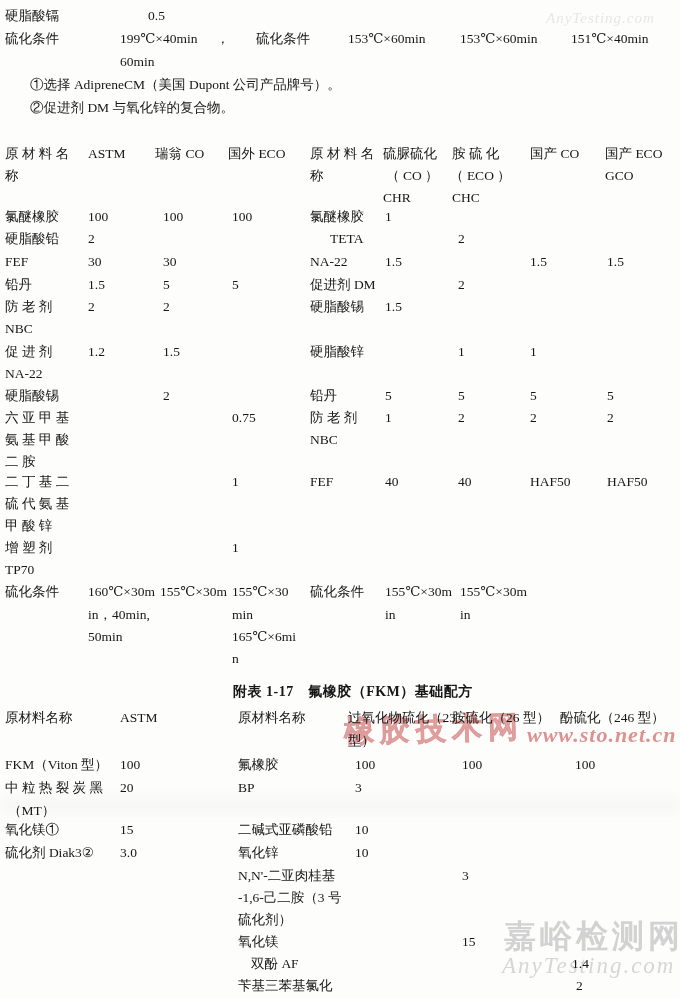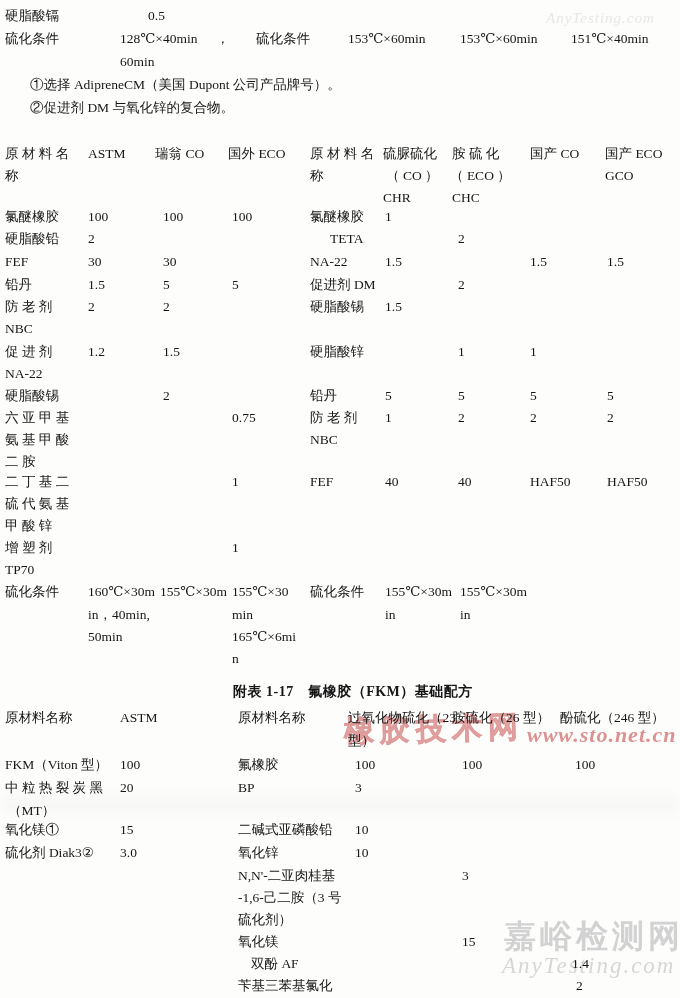--- a/index.html
+++ b/index.html
@@ -56,21 +56,21 @@
       <span class="cell wm-gray-cjk" style="left: 504px; top: 918px;">嘉峪检测网</span>
       <span class="cell wm-gray-lat" style="left: 502px; top: 953px;">AnyTesting.com</span>
     </div>
 
   <div class="smudge"></div>
 
   <div class="text-layer">
       <span class="cell" style="left: 5px; top: 8px;">硬脂酸镉</span>
       <span class="cell" style="left: 120px; top: 8px; margin-left: 28px;">0.5</span>
       <span class="cell" style="left: 5px; top: 31px;">硫化条件</span>
-      <span class="cell" style="left: 120px; top: 31px;">128℃×40min</span>
+      <span class="cell" style="left: 120px; top: 31px;">199℃×40min</span>
       <span class="cell" style="left: 216px; top: 31px;">，</span>
       <span class="cell" style="left: 256px; top: 31px;">硫化条件</span>
       <span class="cell" style="left: 348px; top: 31px;">153℃×60min</span>
       <span class="cell" style="left: 460px; top: 31px;">153℃×60min</span>
       <span class="cell" style="left: 571px; top: 31px;">151℃×40min</span>
       <span class="cell" style="left: 120px; top: 54px;">60min</span>
       <span class="cell" style="left: 30px; top: 100px;">②促进剂 DM 与氧化锌的复合物。</span>
       <span class="cell" style="left: 30px; top: 77px;">①选择 AdipreneCM（美国 Dupont 公司产品牌号）。</span>
     </div>
 

